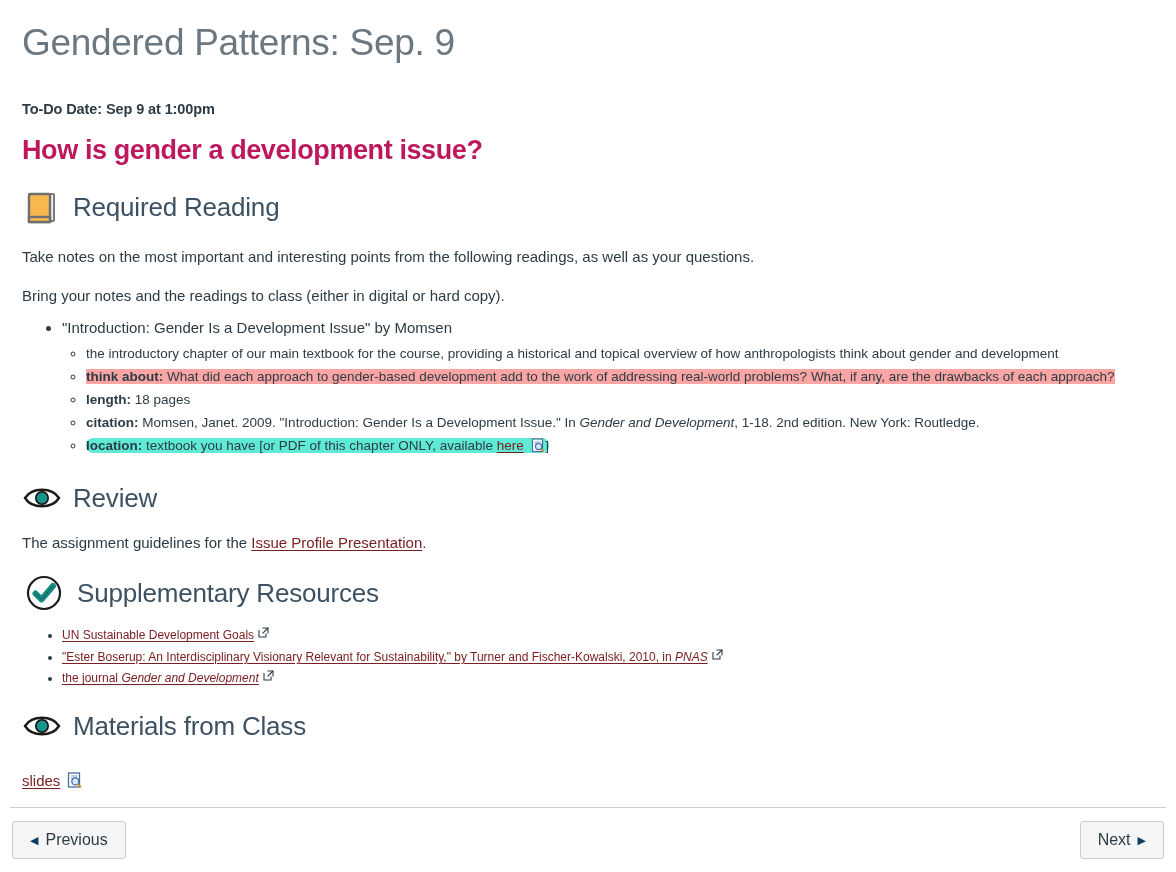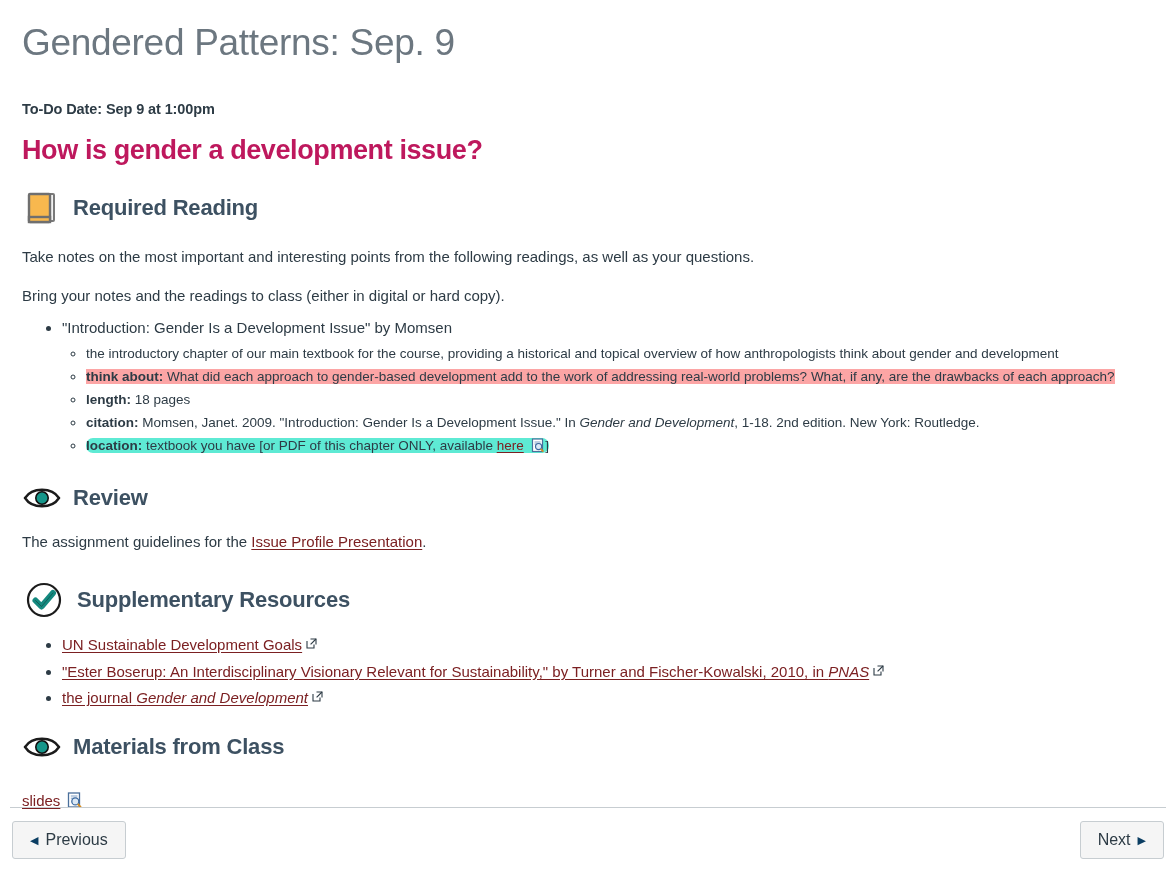--- a/index.html
+++ b/index.html
@@ -44,26 +44,26 @@
     letter-spacing: -0.4px;
   }
 
   .section-head {
     display: flex;
     align-items: center;
     gap: 11px;
     margin-top: 22px;
   }
   .section-head .label {
-    font-size: 22px;
-    font-weight: 700;
+    font-size: 26px;
+    font-weight: 400;
     color: #3d5162;
     letter-spacing: -0.2px;
   }
-  .section-head.tight { margin-top: 28px; }
+  .section-head.tight { margin-top: 20px; }
 
   .icon-slot {
     display: inline-flex;
     align-items: center;
     justify-content: center;
     flex: 0 0 auto;
   }
 
   p.body-text {
     font-size: 15px;
@@ -106,21 +106,21 @@
     text-decoration: underline;
     text-underline-offset: 2px;
   }
 
   ul.res-list {
     margin: 12px 0 0 0;
     padding-left: 40px;
     list-style-type: disc;
   }
   ul.res-list > li {
-    font-size: 15px;
+    font-size: 12px;
     line-height: 1.62;
     margin-bottom: 1px;
   }
 
   .ext-icon {
     display: inline-block;
     vertical-align: 1px;
     margin-left: 4px;
   }
 

